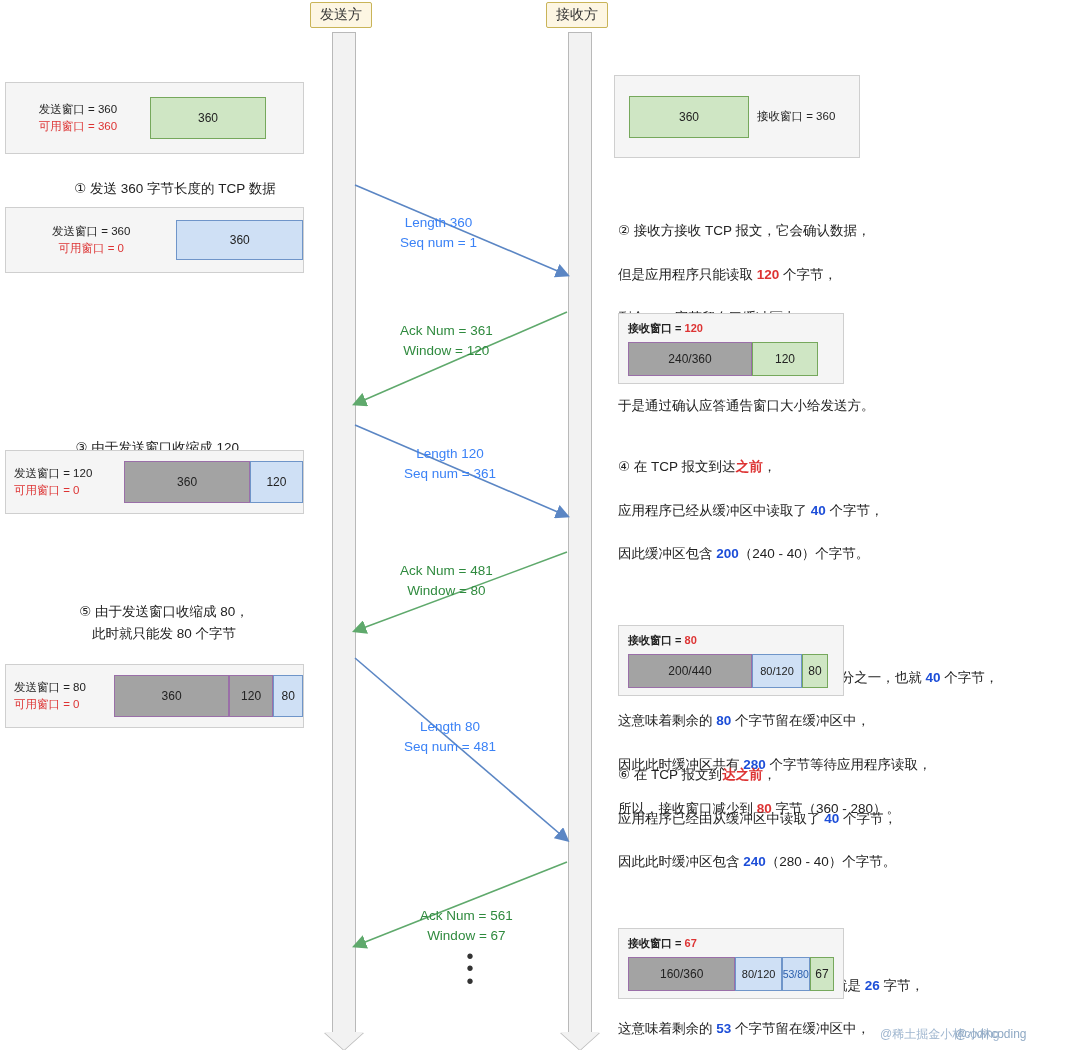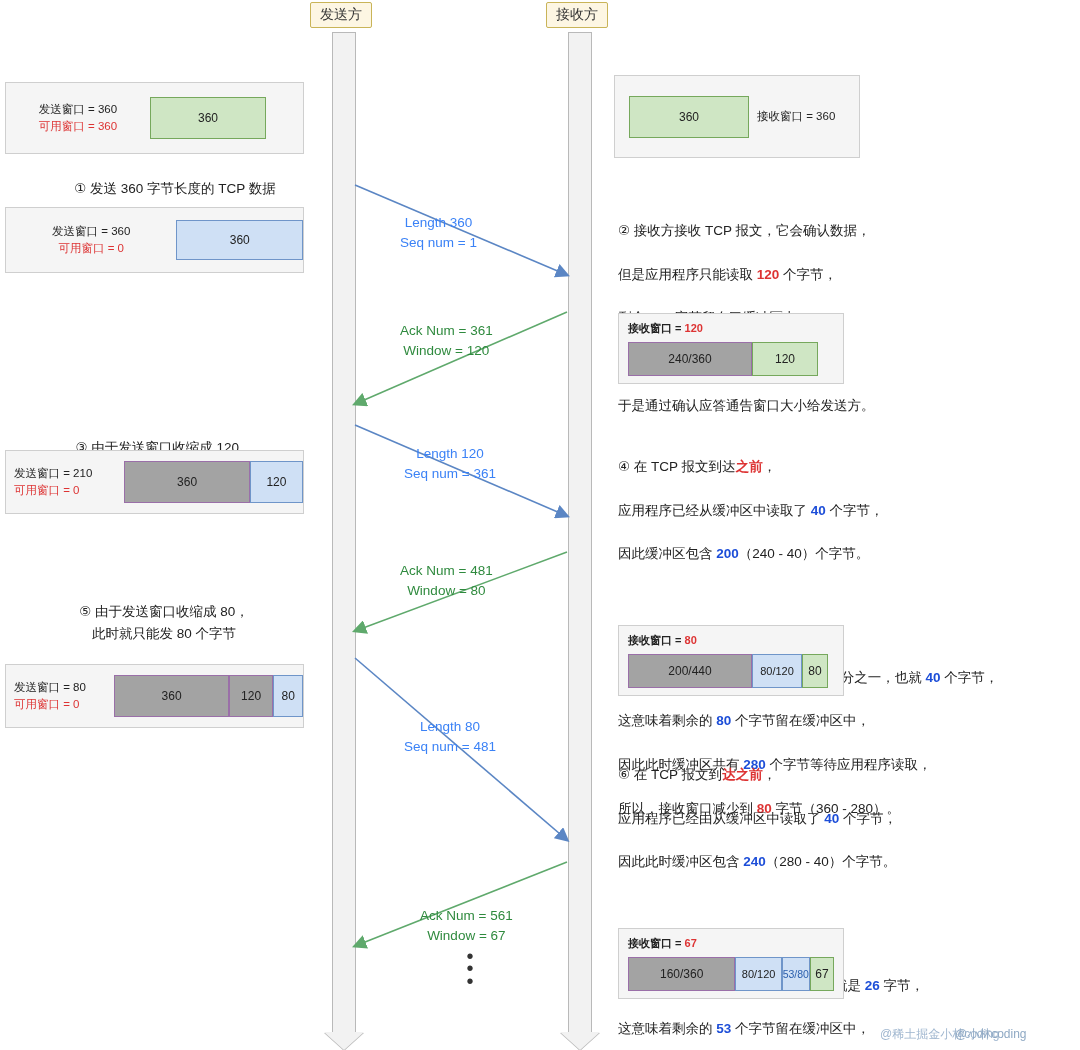--- a/index.html
+++ b/index.html
@@ -149,21 +149,21 @@
     <div class="avail">可用窗口 = 0</div>
   </div>
   <div class="seg seg-blue" style="width:131px;height:40px;">360</div>
 </div>
 
 <div class="abs note center" style="left:24px;top:437px;width:280px;">③ 由于发送窗口收缩成 120，
 此时就只能发 120 个字节</div>
 
 <div class="abs winbox" style="left:5px;top:450px;width:299px;height:64px;">
   <div class="winlabels" style="width:108px;">
-    <div>发送窗口 = 210</div>
+    <div>发送窗口 = 120</div>
     <div class="avail">可用窗口 = 0</div>
   </div>
   <div class="seg seg-purple" style="width:132px;height:42px;">360</div>
   <div class="seg seg-blue" style="width:56px;height:42px;">120</div>
 </div>
 
 <div class="abs note center" style="left:24px;top:601px;width:280px;">⑤ 由于发送窗口收缩成 80，
 此时就只能发 80 个字节</div>
 
 <div class="abs winbox" style="left:5px;top:664px;width:299px;height:64px;">

